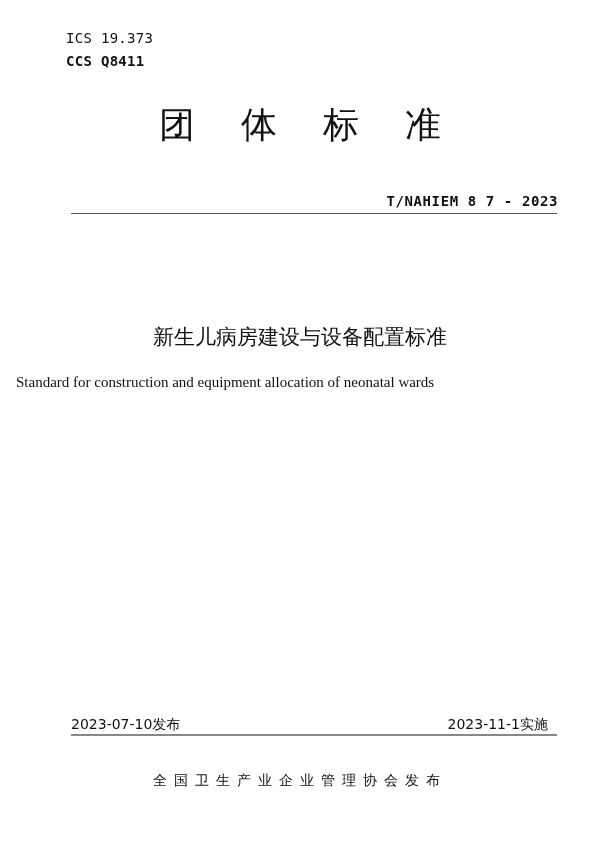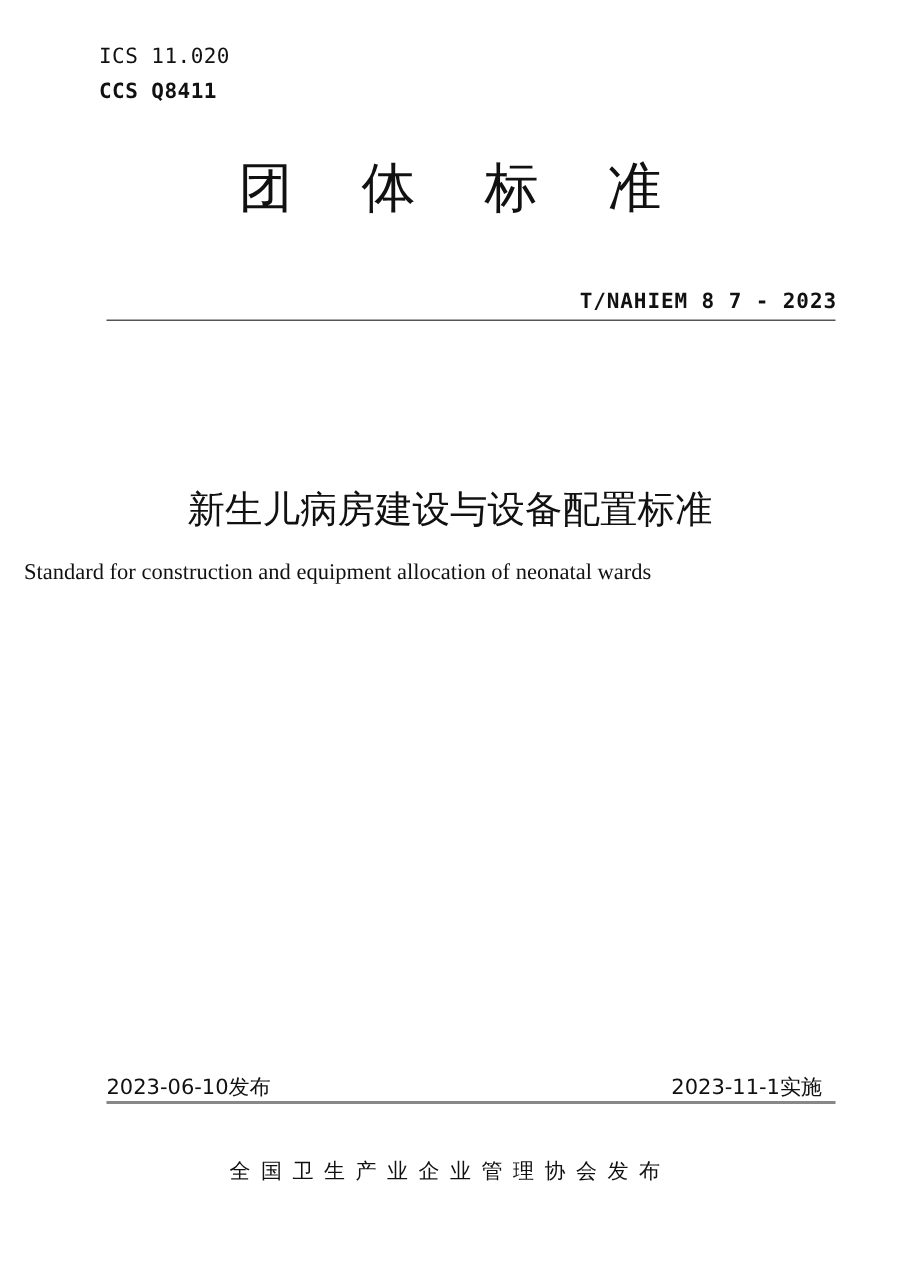--- a/index.html
+++ b/index.html
@@ -11,45 +11,45 @@
 
     .ics { left: 66px; top: 30px; font-size: 14px; letter-spacing: 0.3px; }
     .ccs { left: 66px; top: 53px; font-size: 14px; letter-spacing: 0.3px; font-weight: bold; }
 
     .big-title { top: 101px; left: 0; width: 600px; display: flex; justify-content: center; }
     .big-title span { font-size: 36px; margin: 0 23px; }
 
     .std-no { right: 42px; top: 193px; font-size: 14px; font-weight: bold; letter-spacing: 0.6px; text-align: right; }
     .line-top { left: 71px; top: 213px; width: 486px; height: 1px; background: #555; }
 
-    .cn-title { top: 323px; left: 0; width: 600px; text-align: center; font-size: 25px; }
+    .cn-title { top: 323px; left: 0; width: 600px; text-align: center; font-size: 21px; }
     .en-title { top: 374px; left: 16px; width: 600px; font-size: 15px; }
 
     .issue-date { left: 71px; top: 716px; font-size: 14px; }
     .impl-date { right: 52px; top: 716px; font-size: 14px; }
     .line-bot { left: 71px; top: 734px; width: 486px; height: 2px; background: #888; }
 
     .publisher { top: 772px; left: 0; width: 600px; text-align: center; font-size: 14px; letter-spacing: 7px; }
   </style>
 </head>
 <body>
 
-<div class="abs mono ics">ICS 11.020</div>
+<div class="abs mono ics">ICS 19.373</div>
 <div class="abs mono ccs">CCS Q8411</div>
 
 <div class="abs sans big-title">
   <span>团</span>
   <span>体</span>
   <span>标</span>
   <span>准</span>
 </div>
 
 <div class="abs mono std-no">T/NAHIEM 8 7 - 2023</div>
 <div class="abs line-top"></div>
 
 <div class="abs sans cn-title">新生儿病房建设与设备配置标准</div>
 <div class="abs serif en-title">Standard for construction and equipment allocation of neonatal wards</div>
 
-<div class="abs sans issue-date">2023-06-10发布</div>
+<div class="abs sans issue-date">2023-07-10发布</div>
 <div class="abs sans impl-date">2023-11-1实施</div>
 <div class="abs line-bot"></div>
 
 <div class="abs sans publisher">全国卫生产业企业管理协会发布</div>
 
 </body></html>

